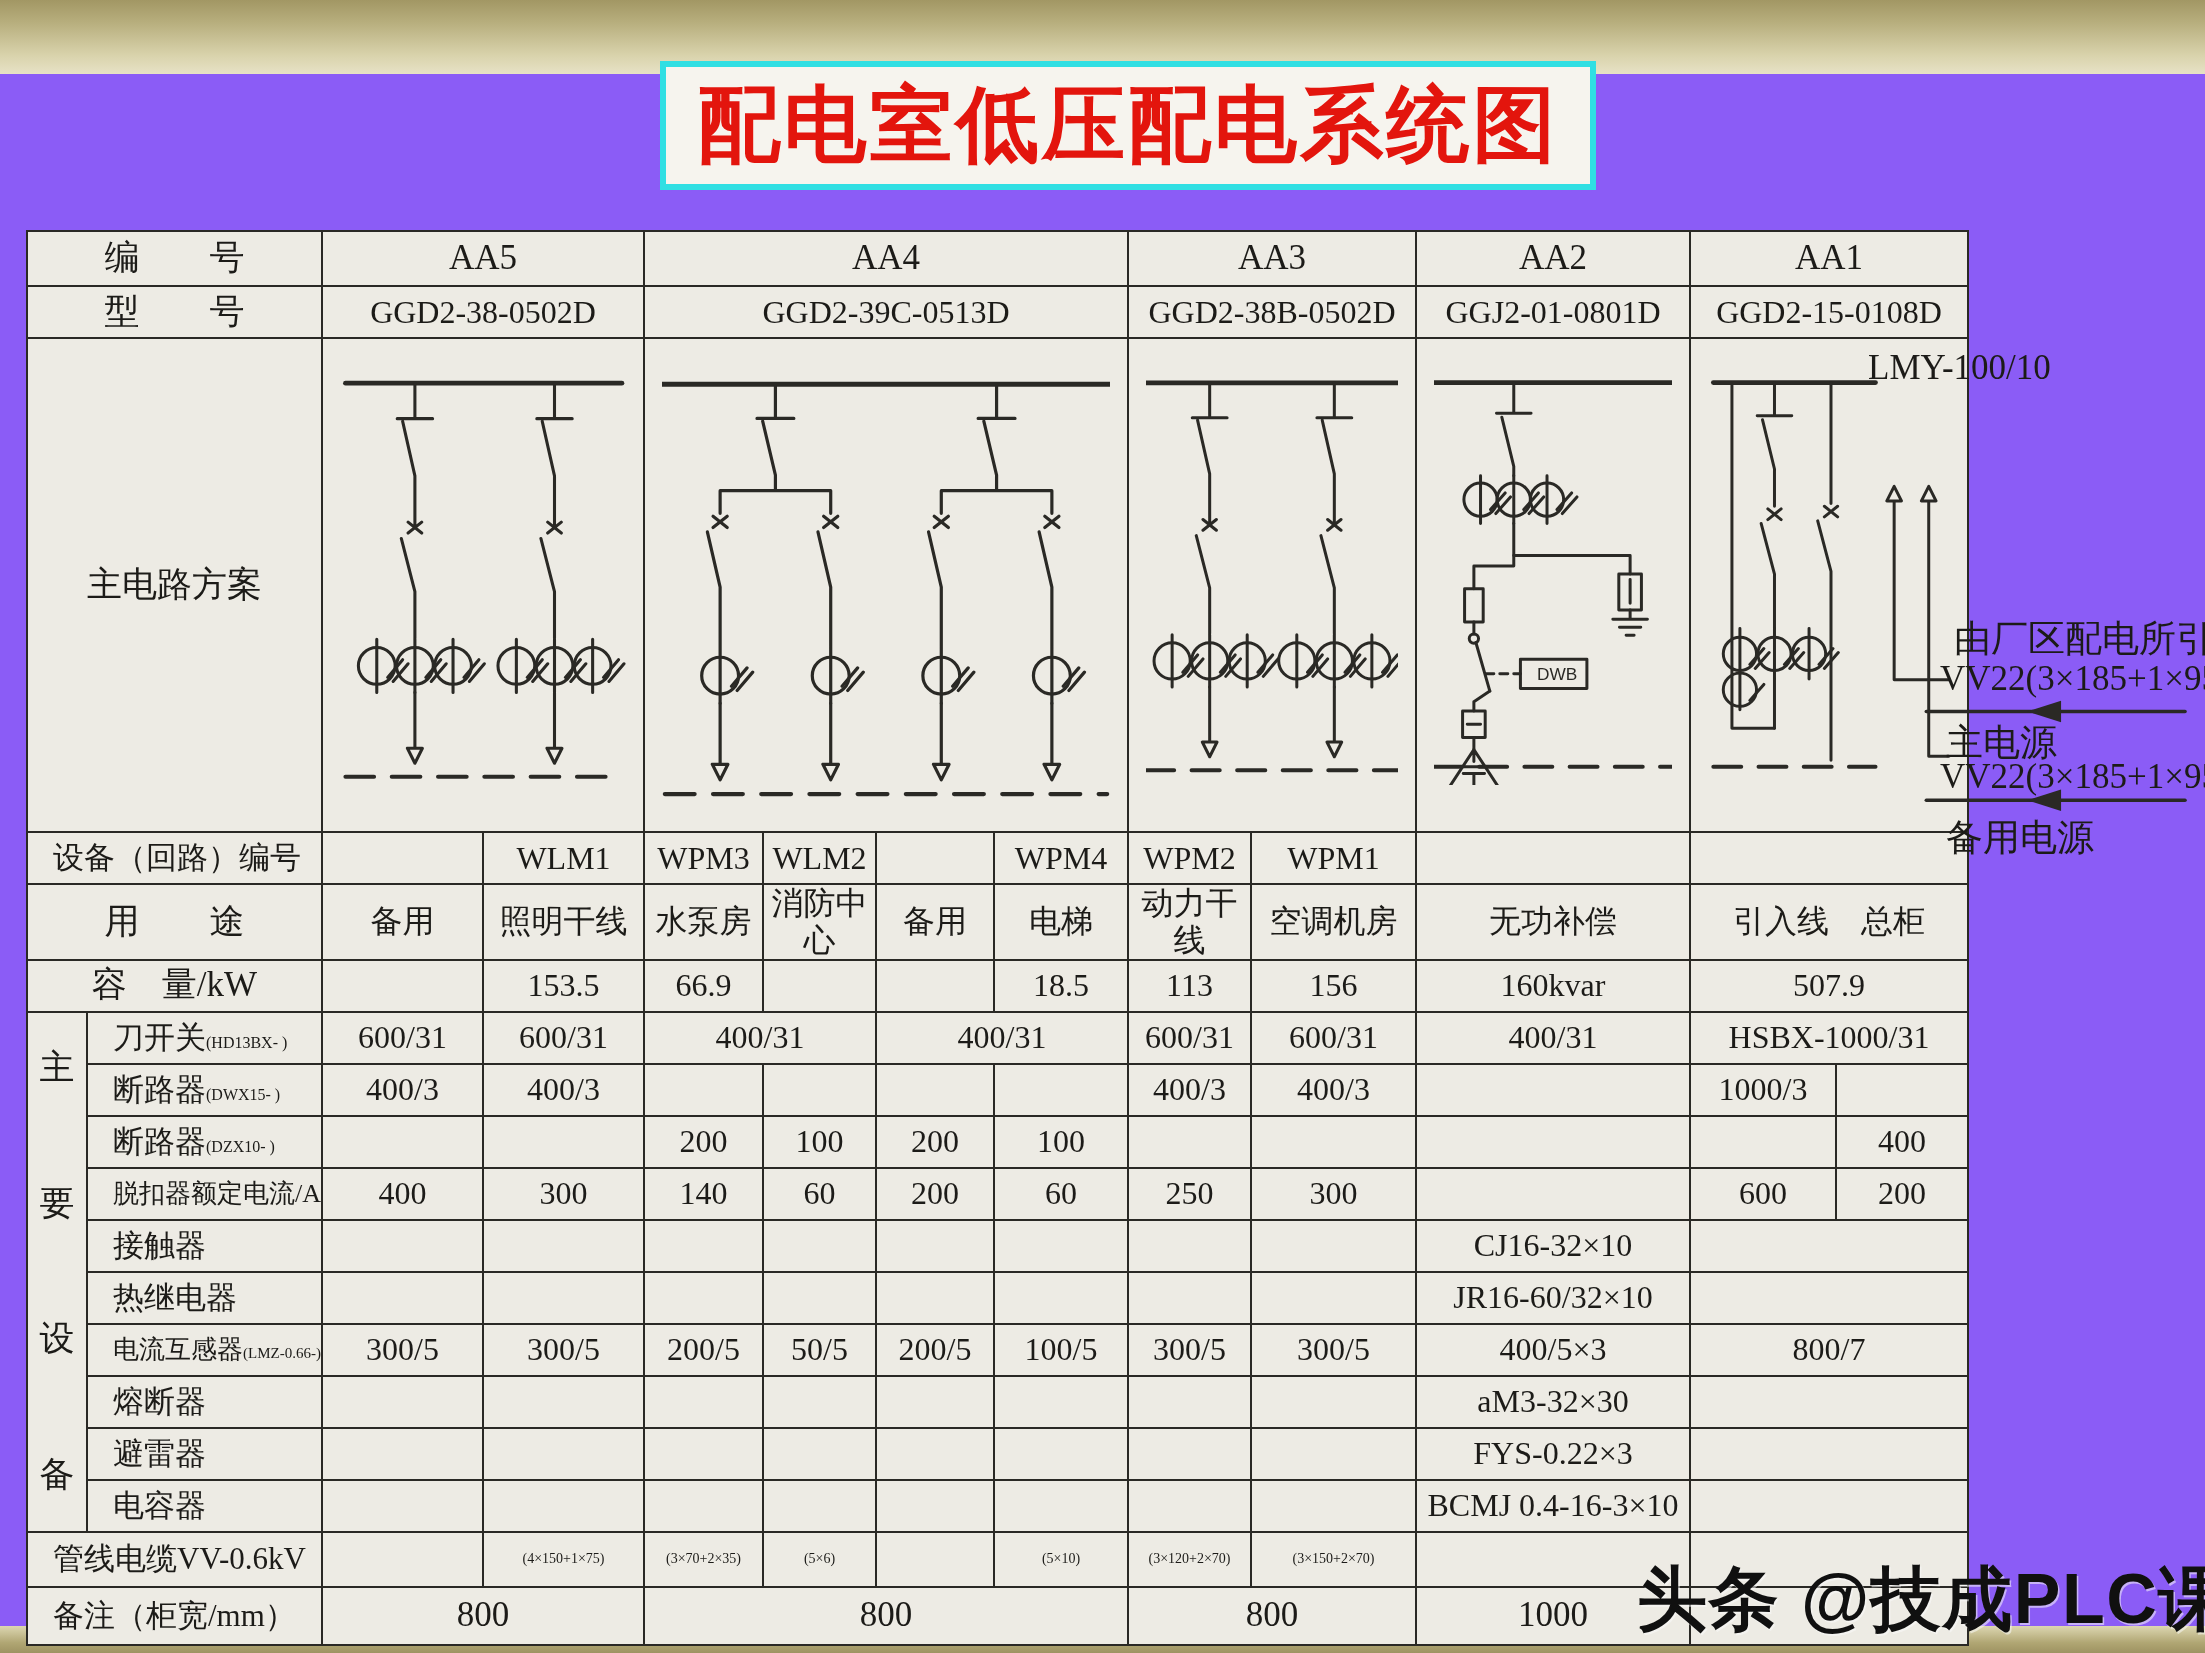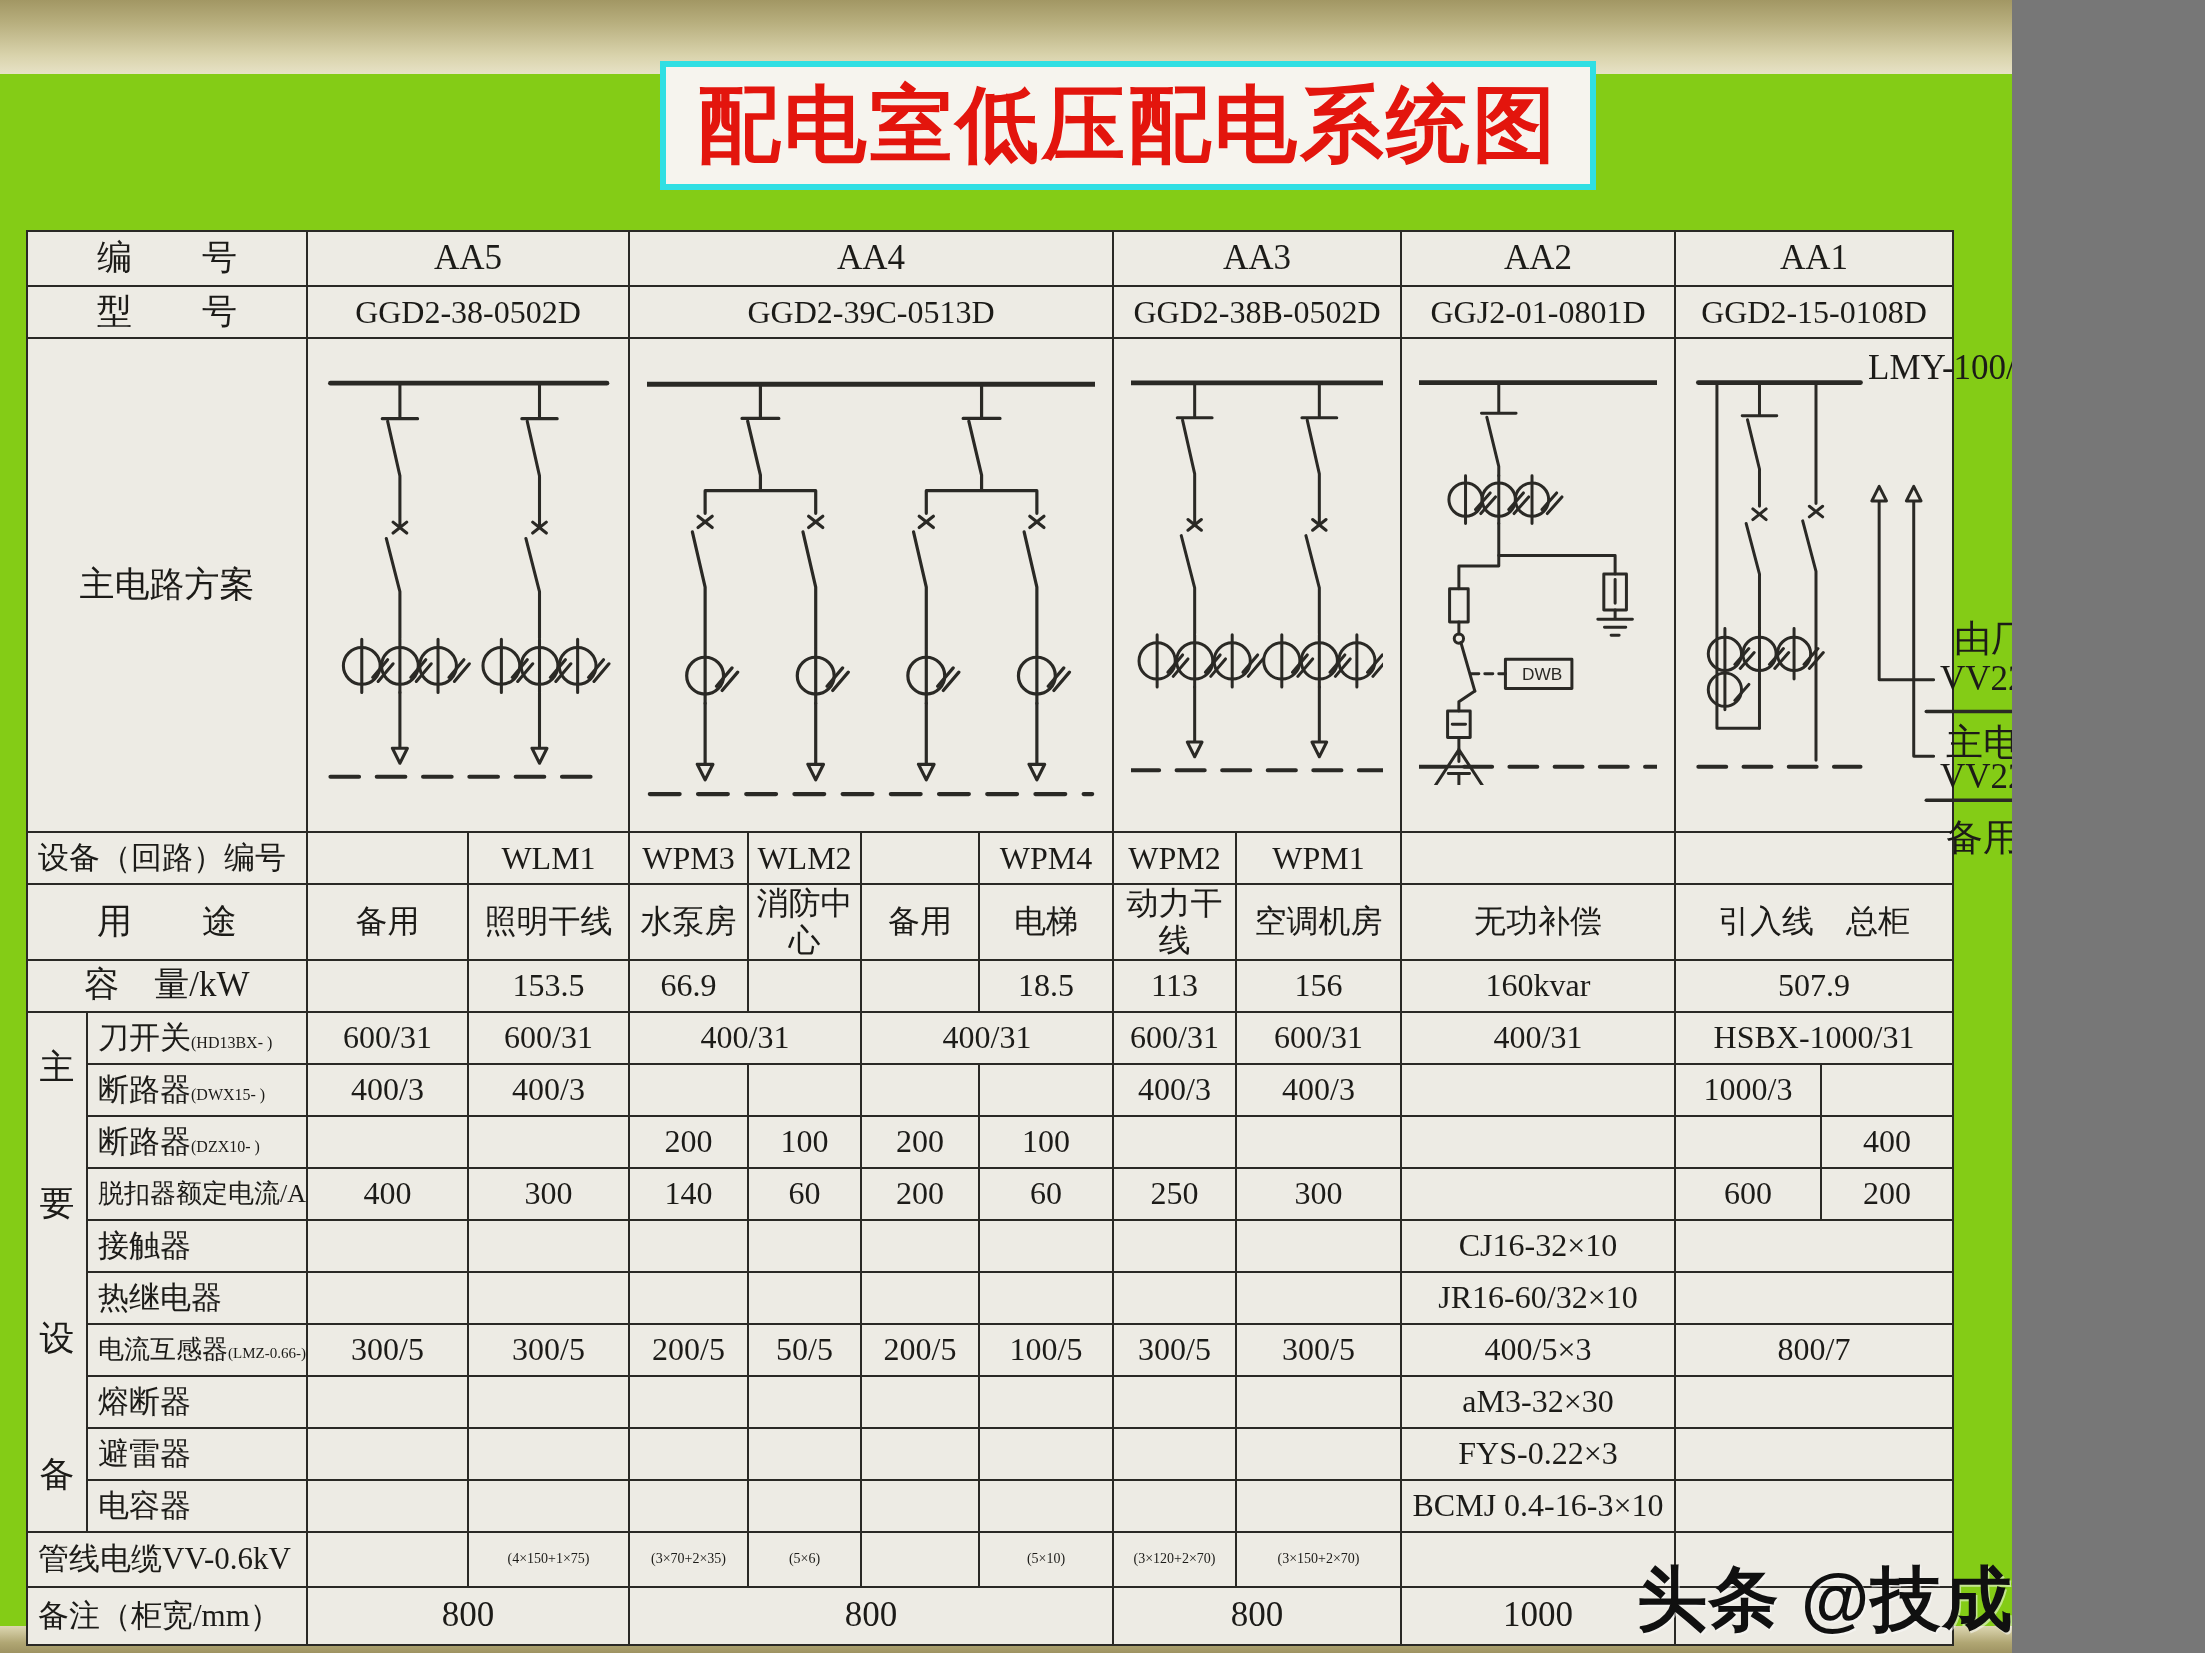--- a/index.html
+++ b/index.html
@@ -1,31 +1,31 @@
 <!DOCTYPE html>
 <html style="font-size:12.3px"><head>
 <meta charset="utf-8">
 <style>
   *{box-sizing:border-box;margin:0;padding:0}
   body{background:#777}
-  .page{position:relative;width:2012px;height:1654px;background:#84cc16;overflow:hidden;
+  .page{position:relative;width:2205px;height:1654px;background:#8b5cf6;overflow:hidden;
         font-family:"Liberation Serif","DejaVu Serif",serif;color:#1c1b18}
   .band-top{position:absolute;left:0;top:0;width:2205px;height:74px;
         background:linear-gradient(180deg,#a29764 0%,#b7ae7d 30%,#d9d3ac 75%,#e7e2c6 100%)}
   .band-bottom{position:absolute;left:0;top:1626px;width:2205px;height:27.6px;
         background:linear-gradient(180deg,#ddd7b2 0%,#b0a673 60%,#9c9160 100%)}
   .title-box{position:absolute;left:660px;top:61px;width:936px;height:129px;background:#f6f4ee;
         border:6.1px solid #30dfe3;display:flex;align-items:center;justify-content:center}
   .title-text{font-size:83px;font-weight:bold;color:#e3150d;letter-spacing:3.1px;white-space:nowrap}
   .sys-table{position:absolute;left:26px;top:230px;border-collapse:collapse;table-layout:fixed;background:#edebe4}
   .sys-table td{border:2.3px solid #2a2925;text-align:center;vertical-align:middle;font-size:32px;padding:0;line-height:1.15;overflow:hidden}
   tr.h72{height:55px} tr.h68{height:52px} tr.h645{height:494px} tr.h76{height:58px}
   td.hdr{font-size:35px}
   tr.cablerow td{font-size:14px}
-  .sys-table td.rlab{text-align:left;padding-left:10px;font-size:31px;white-space:nowrap;overflow:visible}
+  .sys-table td.rlab{text-align:left;padding-left:25px;font-size:31px;white-space:nowrap;overflow:visible}
   .sys-table td.rlab .paren{font-size:16px}
   .sys-table td.rlab.tight{font-size:26px}
   .sys-table td.rlab.tight .paren{font-size:15px}
   .grpcell div{display:flex;flex-direction:column;justify-content:space-between;align-items:center;
         height:490px;padding:21.4px 0;font-size:35px}
   td.cc{vertical-align:top;padding:17px}
   td.cc svg{display:block}
   svg .w{stroke:#2a2925;stroke-width:4.5;fill:none;stroke-linecap:round;stroke-linejoin:round}
   svg .bus{stroke-width:7}
   svg .dash{stroke-dasharray:42 26;stroke-width:6}

